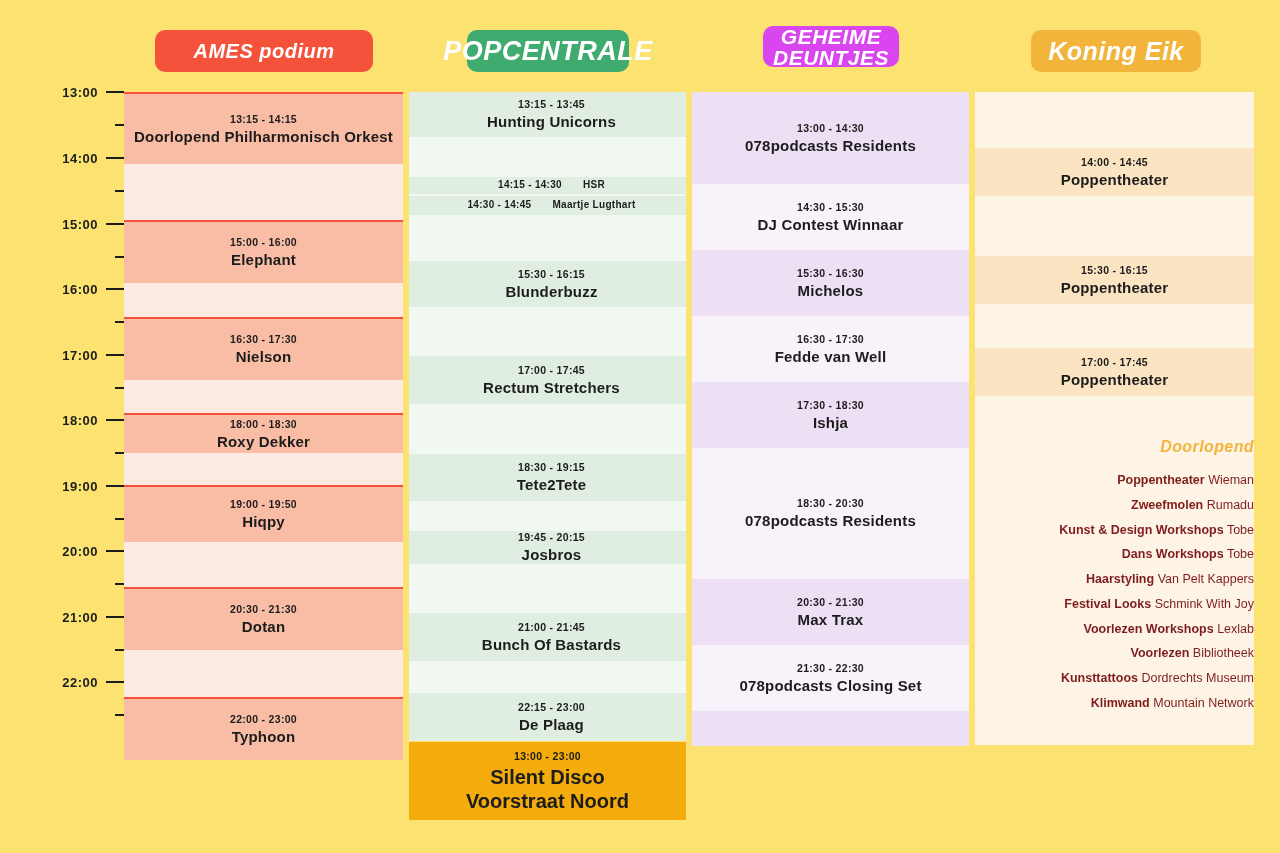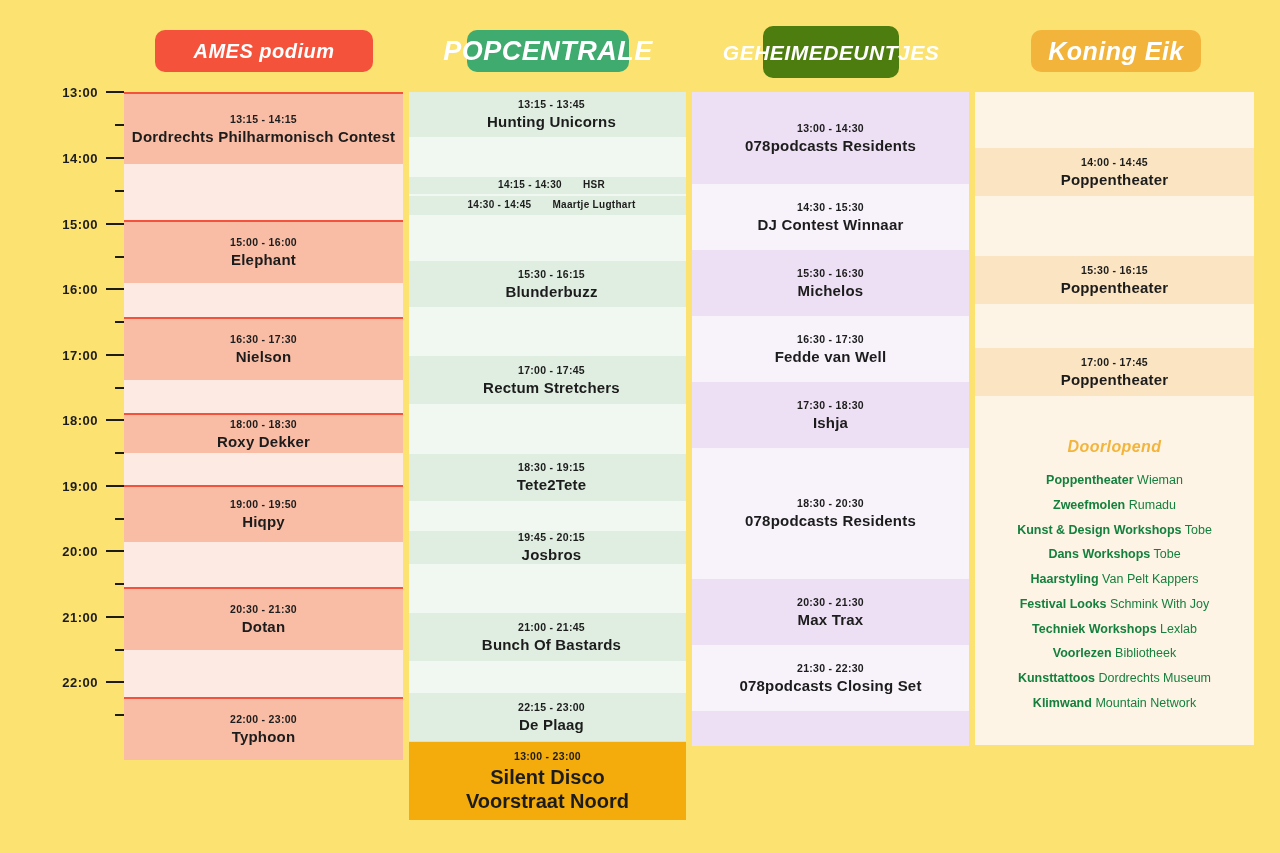--- a/index.html
+++ b/index.html
@@ -37,24 +37,24 @@
     background: #f4523b;
     font-size: 20px;
   }
   .hdr-pop {
     left: 467px; width: 162px;
     background: #3fab6e;
     font-size: 27px;
   }
   .hdr-geheime {
     left: 763px; width: 136px;
-    height: 52px; top: 26px;
-    background: #4d7c0f;
+    height: 41px; top: 26px;
+    background: #d946ef;
     font-size: 21px;
-    flex-direction: row;
+    flex-direction: column;
     justify-content: center;
   }
   .hdr-koning {
     left: 1031px; width: 170px;
     background: #f3b43c;
     font-size: 25px;
   }
 
   
   .time-axis { position: absolute; left: 52px; top: 80px; width: 72px; height: 665px; }
@@ -152,33 +152,33 @@
 
   
   .doorlopend {
     position: absolute;
     left: 975px;
     top: 396px;
     width: 279px;
     height: 349px;
     background: #fdf4e6;
     padding-top: 42px;
-    text-align: center;
+    text-align: right;
   }
   .doorlopend .dl-title {
     font-size: 16px;
     font-weight: bold;
     font-style: italic;
     color: #f3b43c;
     letter-spacing: .4px;
     margin-bottom: 18px;
   }
   .dl-item {
     font-size: 12.5px;
-    color: #15803d;
+    color: #7f1d1d;
     margin-bottom: 11px;
     line-height: 1.1;
   }
   .dl-item b { font-weight: bold; }
   .dl-item span { font-weight: normal; }
 </style>
 </head>
 <body>
 
 <div id="stage">
@@ -235,21 +235,21 @@
     <div class="tick-minor" style="top:570px"></div>
 
     <div class="time-label" style="top:602px">22:00</div>
     <div class="tick-major" style="top:602px"></div>
     <div class="tick-minor" style="top:635px"></div>
   </div>
 
   <div class="column col-ames">
     <div class="slot ames-on" style="height:70px">
       <div class="t">13:15 - 14:15</div>
-      <div class="n">Dordrechts Philharmonisch Contest</div>
+      <div class="n">Doorlopend Philharmonisch Orkest</div>
     </div>
     <div class="slot ames-off" style="height:56px"></div>
     <div class="slot ames-on ames-sep" style="height:63px">
       <div class="t">15:00 - 16:00</div>
       <div class="n">Elephant</div>
     </div>
     <div class="slot ames-off" style="height:34px"></div>
     <div class="slot ames-on ames-sep" style="height:63px">
       <div class="t">16:30 - 17:30</div>
       <div class="n">Nielson</div>
@@ -407,21 +407,21 @@
     </div>
     <div class="dl-item">
       <b>Haarstyling</b>
       <span>Van Pelt Kappers</span>
     </div>
     <div class="dl-item">
       <b>Festival Looks</b>
       <span>Schmink With Joy</span>
     </div>
     <div class="dl-item">
-      <b>Techniek Workshops</b>
+      <b>Voorlezen Workshops</b>
       <span>Lexlab</span>
     </div>
     <div class="dl-item">
       <b>Voorlezen</b>
       <span>Bibliotheek</span>
     </div>
     <div class="dl-item">
       <b>Kunsttattoos</b>
       <span>Dordrechts Museum</span>
     </div>

